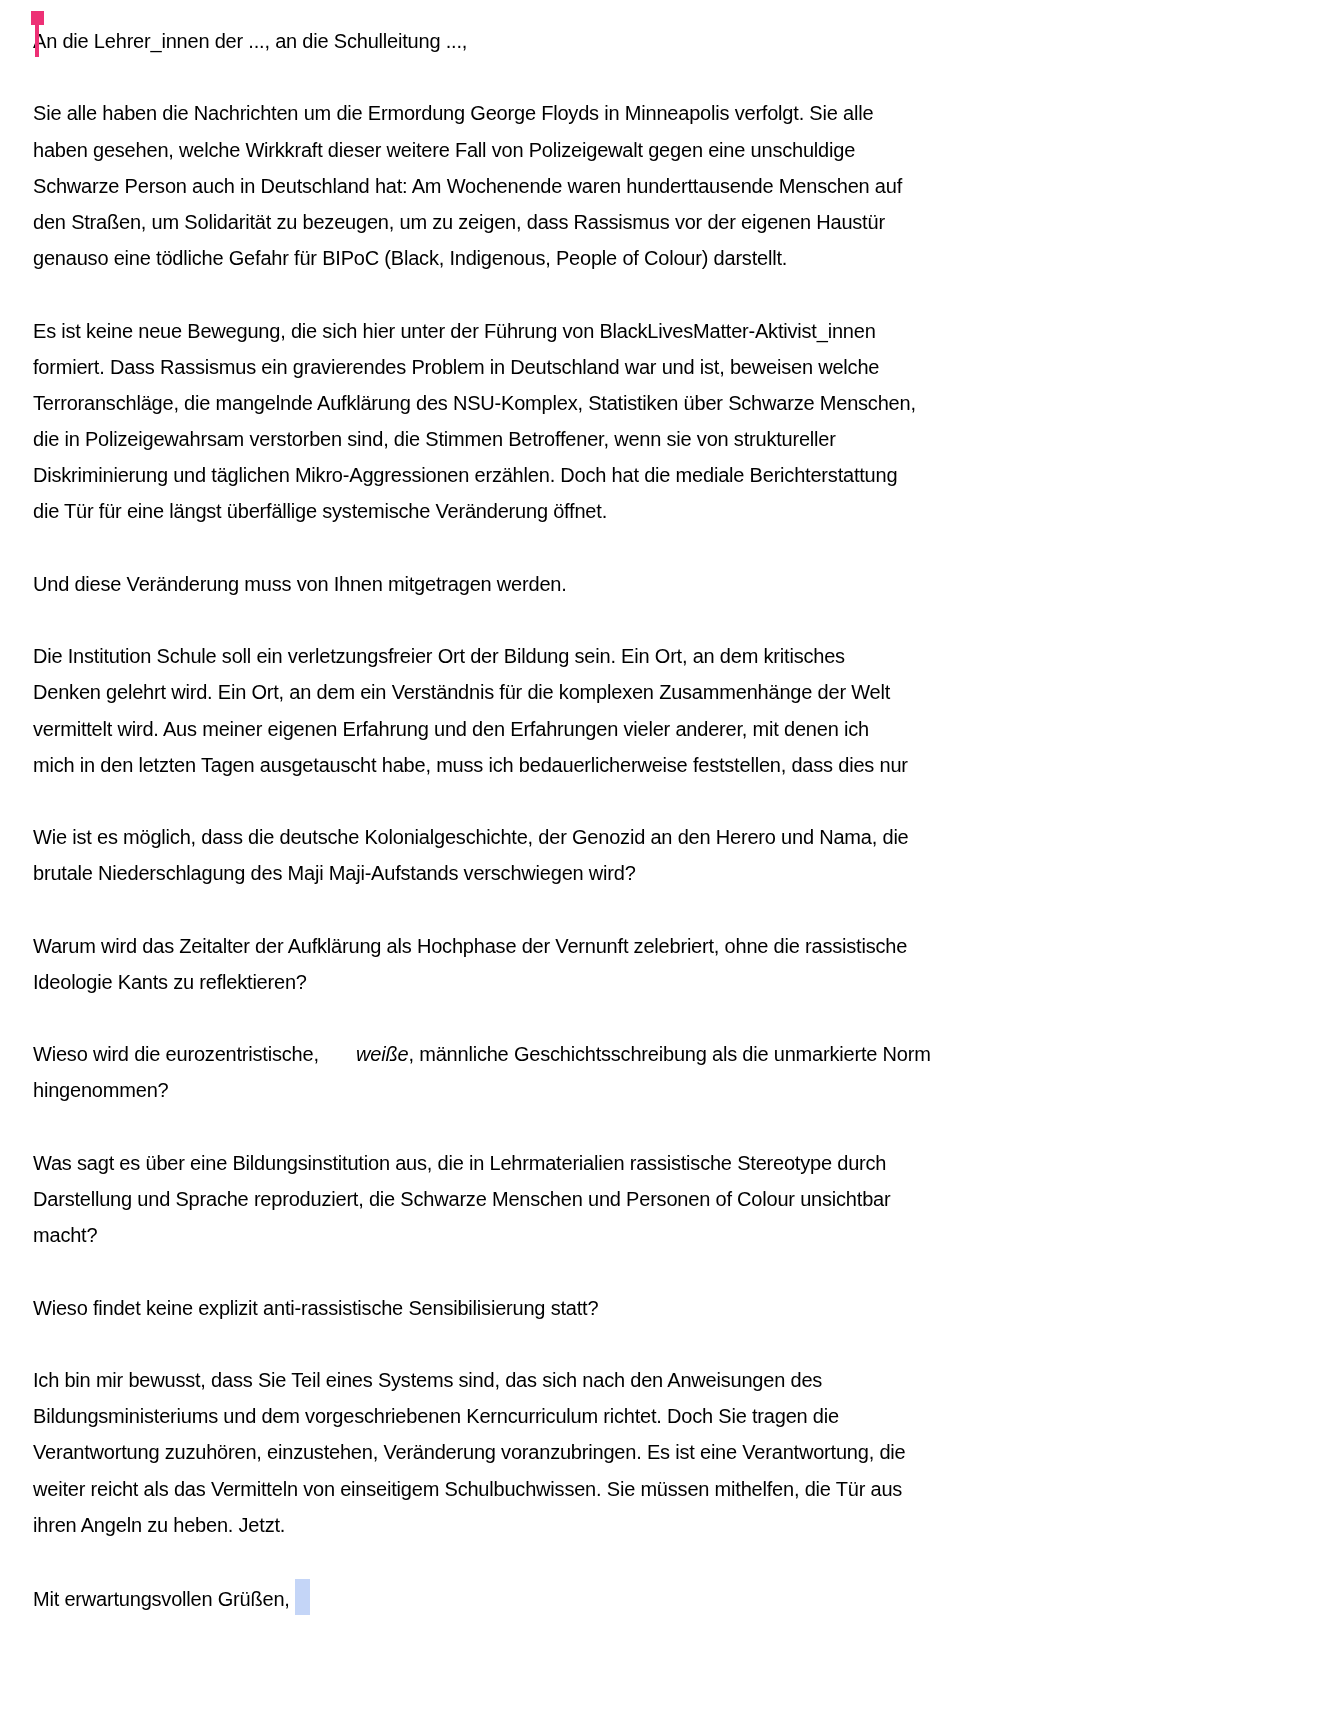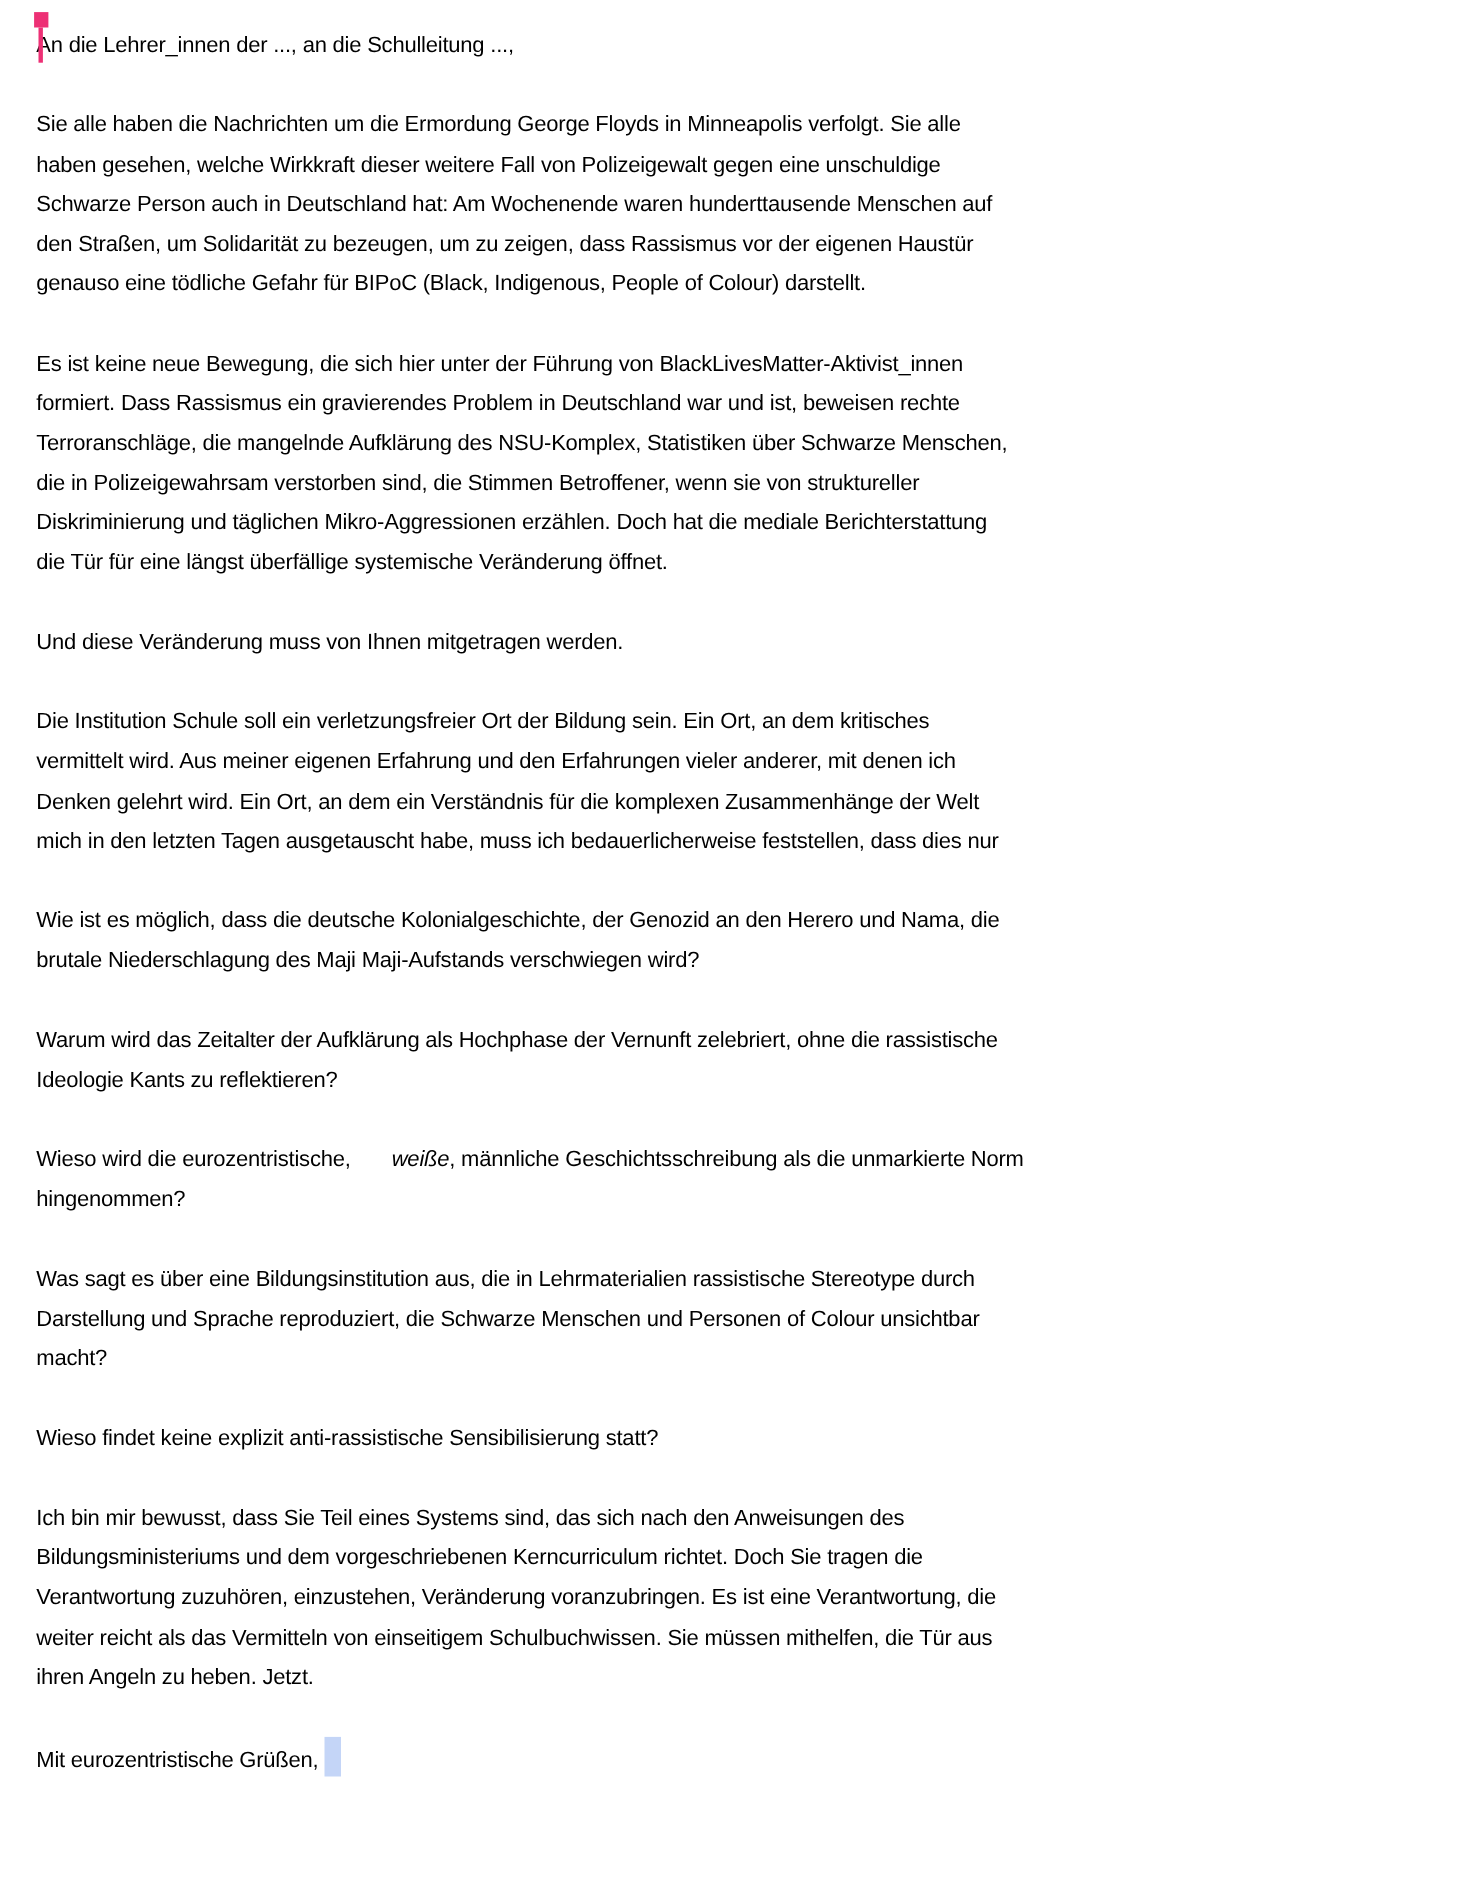--- a/index.html
+++ b/index.html
@@ -79,33 +79,33 @@
       </div>
       <div class="paragraph">
         <div class="line"><span>Sie alle haben die Nachrichten um die Ermordung George Floyds in Minneapolis verfolgt. Sie alle</span></div>
         <div class="line"><span>haben gesehen, welche Wirkkraft dieser weitere Fall von Polizeigewalt gegen eine unschuldige</span></div>
         <div class="line"><span>Schwarze Person auch in Deutschland hat: Am Wochenende waren hunderttausende Menschen auf</span></div>
         <div class="line"><span>den Straßen, um Solidarität zu bezeugen, um zu zeigen, dass Rassismus vor der eigenen Haustür</span></div>
         <div class="line"><span>genauso eine tödliche Gefahr für BIPoC (Black, Indigenous, People of Colour) darstellt.</span></div>
       </div>
       <div class="paragraph">
         <div class="line"><span>Es ist keine neue Bewegung, die sich hier unter der Führung von BlackLivesMatter-Aktivist_innen</span></div>
-        <div class="line"><span>formiert. Dass Rassismus ein gravierendes Problem in Deutschland war und ist, beweisen rechte</span></div>
+        <div class="line"><span>formiert. Dass Rassismus ein gravierendes Problem in Deutschland war und ist, beweisen welche</span></div>
         <div class="line"><span>Terroranschläge, die mangelnde Aufklärung des NSU-Komplex, Statistiken über Schwarze Menschen,</span></div>
         <div class="line"><span>die in Polizeigewahrsam verstorben sind, die Stimmen Betroffener, wenn sie von struktureller</span></div>
         <div class="line"><span>Diskriminierung und täglichen Mikro-Aggressionen erzählen. Doch hat die mediale Berichterstattung</span></div>
         <div class="line"><span>die Tür für eine längst überfällige systemische Veränderung öffnet.</span></div>
       </div>
       <div class="paragraph">
         <div class="line"><span>Und diese Veränderung muss von Ihnen mitgetragen werden.</span></div>
       </div>
       <div class="paragraph">
         <div class="line"><span>Die Institution Schule soll ein verletzungsfreier Ort der Bildung sein. Ein Ort, an dem kritisches</span></div>
+        <div class="line"><span>Denken gelehrt wird. Ein Ort, an dem ein Verständnis für die komplexen Zusammenhänge der Welt</span></div>
         <div class="line"><span>vermittelt wird. Aus meiner eigenen Erfahrung und den Erfahrungen vieler anderer, mit denen ich</span></div>
-        <div class="line"><span>Denken gelehrt wird. Ein Ort, an dem ein Verständnis für die komplexen Zusammenhänge der Welt</span></div>
         <div class="line"><span>mich in den letzten Tagen ausgetauscht habe, muss ich bedauerlicherweise feststellen, dass dies nur</span></div>
       </div>
       <div class="paragraph">
         <div class="line"><span>Wie ist es möglich, dass die deutsche Kolonialgeschichte, der Genozid an den Herero und Nama, die</span></div>
         <div class="line"><span>brutale Niederschlagung des Maji Maji-Aufstands verschwiegen wird?</span></div>
       </div>
       <div class="paragraph">
         <div class="line"><span>Warum wird das Zeitalter der Aufklärung als Hochphase der Vernunft zelebriert, ohne die rassistische</span></div>
         <div class="line"><span>Ideologie Kants zu reflektieren?</span></div>
       </div>
@@ -122,16 +122,16 @@
         <div class="line"><span>Wieso findet keine explizit anti-rassistische Sensibilisierung statt?</span></div>
       </div>
       <div class="paragraph">
         <div class="line"><span>Ich bin mir bewusst, dass Sie Teil eines Systems sind, das sich nach den Anweisungen des</span></div>
         <div class="line"><span>Bildungsministeriums und dem vorgeschriebenen Kerncurriculum richtet. Doch Sie tragen die</span></div>
         <div class="line"><span>Verantwortung zuzuhören, einzustehen, Veränderung voranzubringen. Es ist eine Verantwortung, die</span></div>
         <div class="line"><span>weiter reicht als das Vermitteln von einseitigem Schulbuchwissen. Sie müssen mithelfen, die Tür aus</span></div>
         <div class="line"><span>ihren Angeln zu heben. Jetzt.</span></div>
       </div>
       <div class="paragraph">
-        <div class="line"><span>Mit eurozentristische Grüßen,</span><span class="selection"></span></div>
+        <div class="line"><span>Mit erwartungsvollen Grüßen,</span><span class="selection"></span></div>
       </div>
     </div>
 </div>
 
 </body></html>

